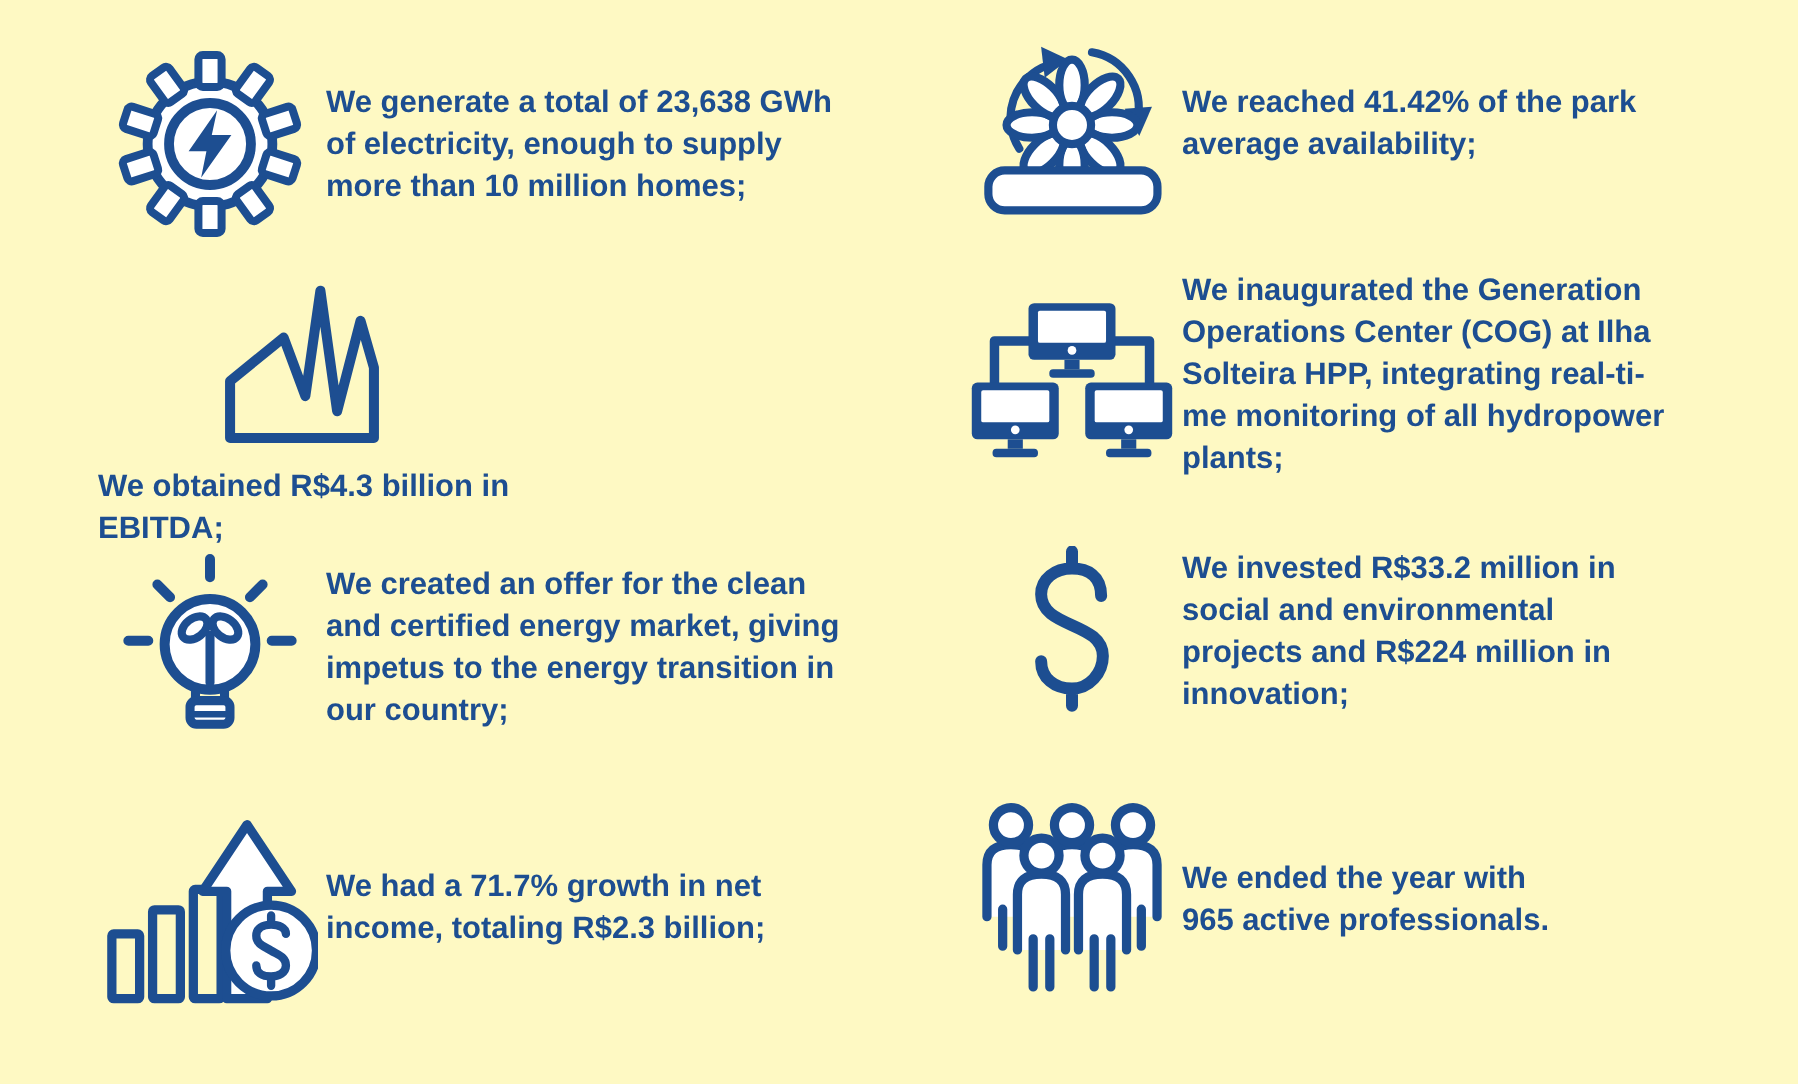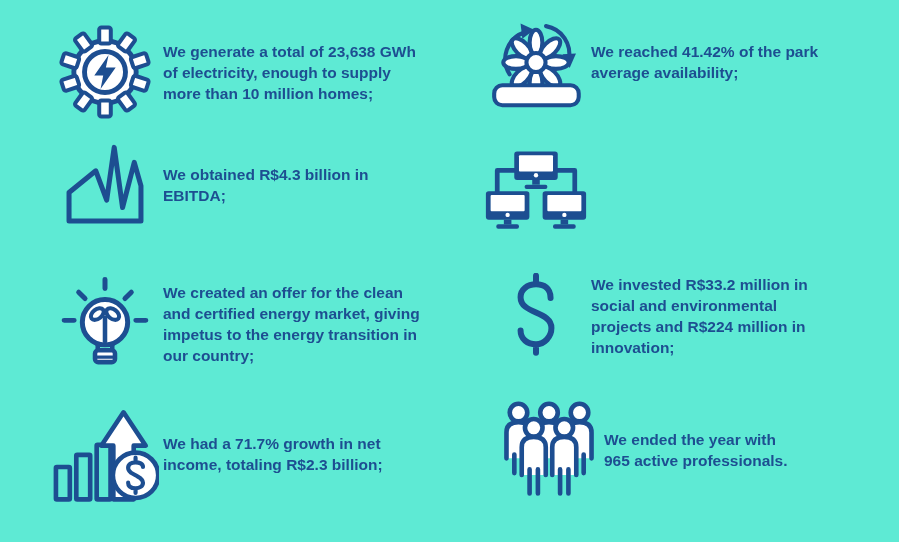--- a/index.html
+++ b/index.html
@@ -1,16 +1,16 @@
 <!DOCTYPE html>
 <html><head>
 <meta charset="utf-8">
 <style>
   html,body{margin:0;padding:0;background:#ffffff;}
-  .page{position:relative;width:899px;height:542px;background:#5eead4;overflow:hidden;
+  .page{position:relative;width:899px;height:542px;background:#fef9c3;overflow:hidden;
         font-family:"Liberation Sans", sans-serif;}
   .item{position:absolute;display:flex;align-items:center;}
   .icon-col{flex:0 0 auto;display:flex;align-items:center;justify-content:center;}
   .left .icon-col{width:114px;}
   .right .icon-col{width:108px;}
   .txt{margin:0;padding-left:1px;font-weight:700;font-size:15.5px;line-height:21px;
        color:#1D4E91;white-space:pre;letter-spacing:0px;}
   svg{display:block;}
   .st{fill:none;stroke:#1D4E91;stroke-linecap:round;stroke-linejoin:round;}
   .stw{fill:#ffffff;stroke:#1D4E91;stroke-linecap:round;stroke-linejoin:round;}
@@ -65,21 +65,21 @@
           <ellipse class="stw" cx="77" cy="51" rx="14" ry="7" stroke-width="4.5" transform="rotate(315 55 51)"></ellipse>
         </g>
         <circle class="stw" cx="55" cy="51" r="10.5" stroke-width="4.5"></circle>
         <rect class="stw" x="9" y="76" width="93" height="22" rx="9" stroke-width="4.5"></rect>
       </svg>
     </div>
     <p class="txt">We reached 41.42% of the park
 average availability;</p>
   </div>
 
-  <div class="item left" style="left:48px;top:133px;height:104px;">
+  <div class="item left" style="left:48px;top:133px;height:104px;flex-direction:column;">
     <div class="icon-col">
       <svg width="92" height="100" viewBox="0 0 110 110">
         <path class="st" d="M12,98 L12,64 L44,38 L57,73 L66,10 L76,82 L90,28 L98,56 L98,98 Z" stroke-width="6"></path>
       </svg>
     </div>
     <p class="txt">We obtained R$4.3 billion in
 EBITDA;</p>
   </div>
 
   <div class="item right" style="left:482px;top:126px;height:122px;">
@@ -102,20 +102,25 @@
         </g>
         <g>
           <rect class="fl" x="62" y="50" width="46" height="30" rx="3"></rect>
           <rect class="wh" x="67" y="54" width="36" height="17" rx="1"></rect>
           <circle class="wh" cx="85" cy="75" r="2.3"></circle>
           <rect class="fl" x="81" y="80" width="8" height="5"></rect>
           <rect class="fl" x="73" y="85" width="24" height="4.5" rx="2"></rect>
         </g>
       </svg>
     </div>
+    <p class="txt">We inaugurated the Generation
+Operations Center (COG) at Ilha
+Solteira HPP, integrating real-ti-
+me monitoring of all hydropower
+plants;</p>
   </div>
 
   <div class="item left" style="left:48px;top:266px;height:116px;">
     <div class="icon-col">
       <svg width="100" height="98" viewBox="0 0 110 108">
         <path class="st" d="M55,5 V15 M26,19 L33,26 M84,19 L77,26 M10,50 H21 M100,50 H89" stroke-width="5.5"></path>
         <circle class="stw" cx="55" cy="52" r="25" stroke-width="5.5"></circle>
         <path class="st" d="M47,76 V83 M63,76 V83" stroke-width="5"></path>
         <rect class="stw" x="44" y="83" width="22" height="13" rx="3.5" stroke-width="5"></rect>
         <path class="st" d="M45.5,90.5 H64.5" stroke-width="3.5"></path>
@@ -154,21 +159,21 @@
         <circle class="stw" cx="91" cy="77" r="24.5" stroke-width="5"></circle>
         <path class="st" stroke-width="4.5" d="M91,58 V63 M91,91 V96
              M99,68 C99,64.5 95,63 91,63 C86.5,63 83,65 83,69 C83,73.5 87,74.5 91,77
              C95,79.5 99,80.5 99,85 C99,89 95,91 91,91 C86,91 83,89 83,85"></path>
       </svg>
     </div>
     <p class="txt">We had a 71.7% growth in net
 income, totaling R$2.3 billion;</p>
   </div>
 
-  <div class="item right" style="left:495px;top:394px;height:112px;justify-content:center;">
+  <div class="item right" style="left:482px;top:394px;height:112px;justify-content:center;">
     <div class="icon-col">
       <svg width="98" height="102" viewBox="0 0 106 110">
 
         <g>
           <path class="stw" d="M7,64 V36 Q7,25 20,25 Q33,25 33,36 V64" stroke-width="5"></path>
           <circle class="stw" cx="20" cy="14.5" r="9.5" stroke-width="5"></circle>
           <path class="st" d="M15.5,60 V80 M24.5,60 V80" stroke-width="5"></path>
         </g>
         <g>
           <path class="stw" d="M40,64 V36 Q40,25 53,25 Q66,25 66,36 V64" stroke-width="5"></path>

